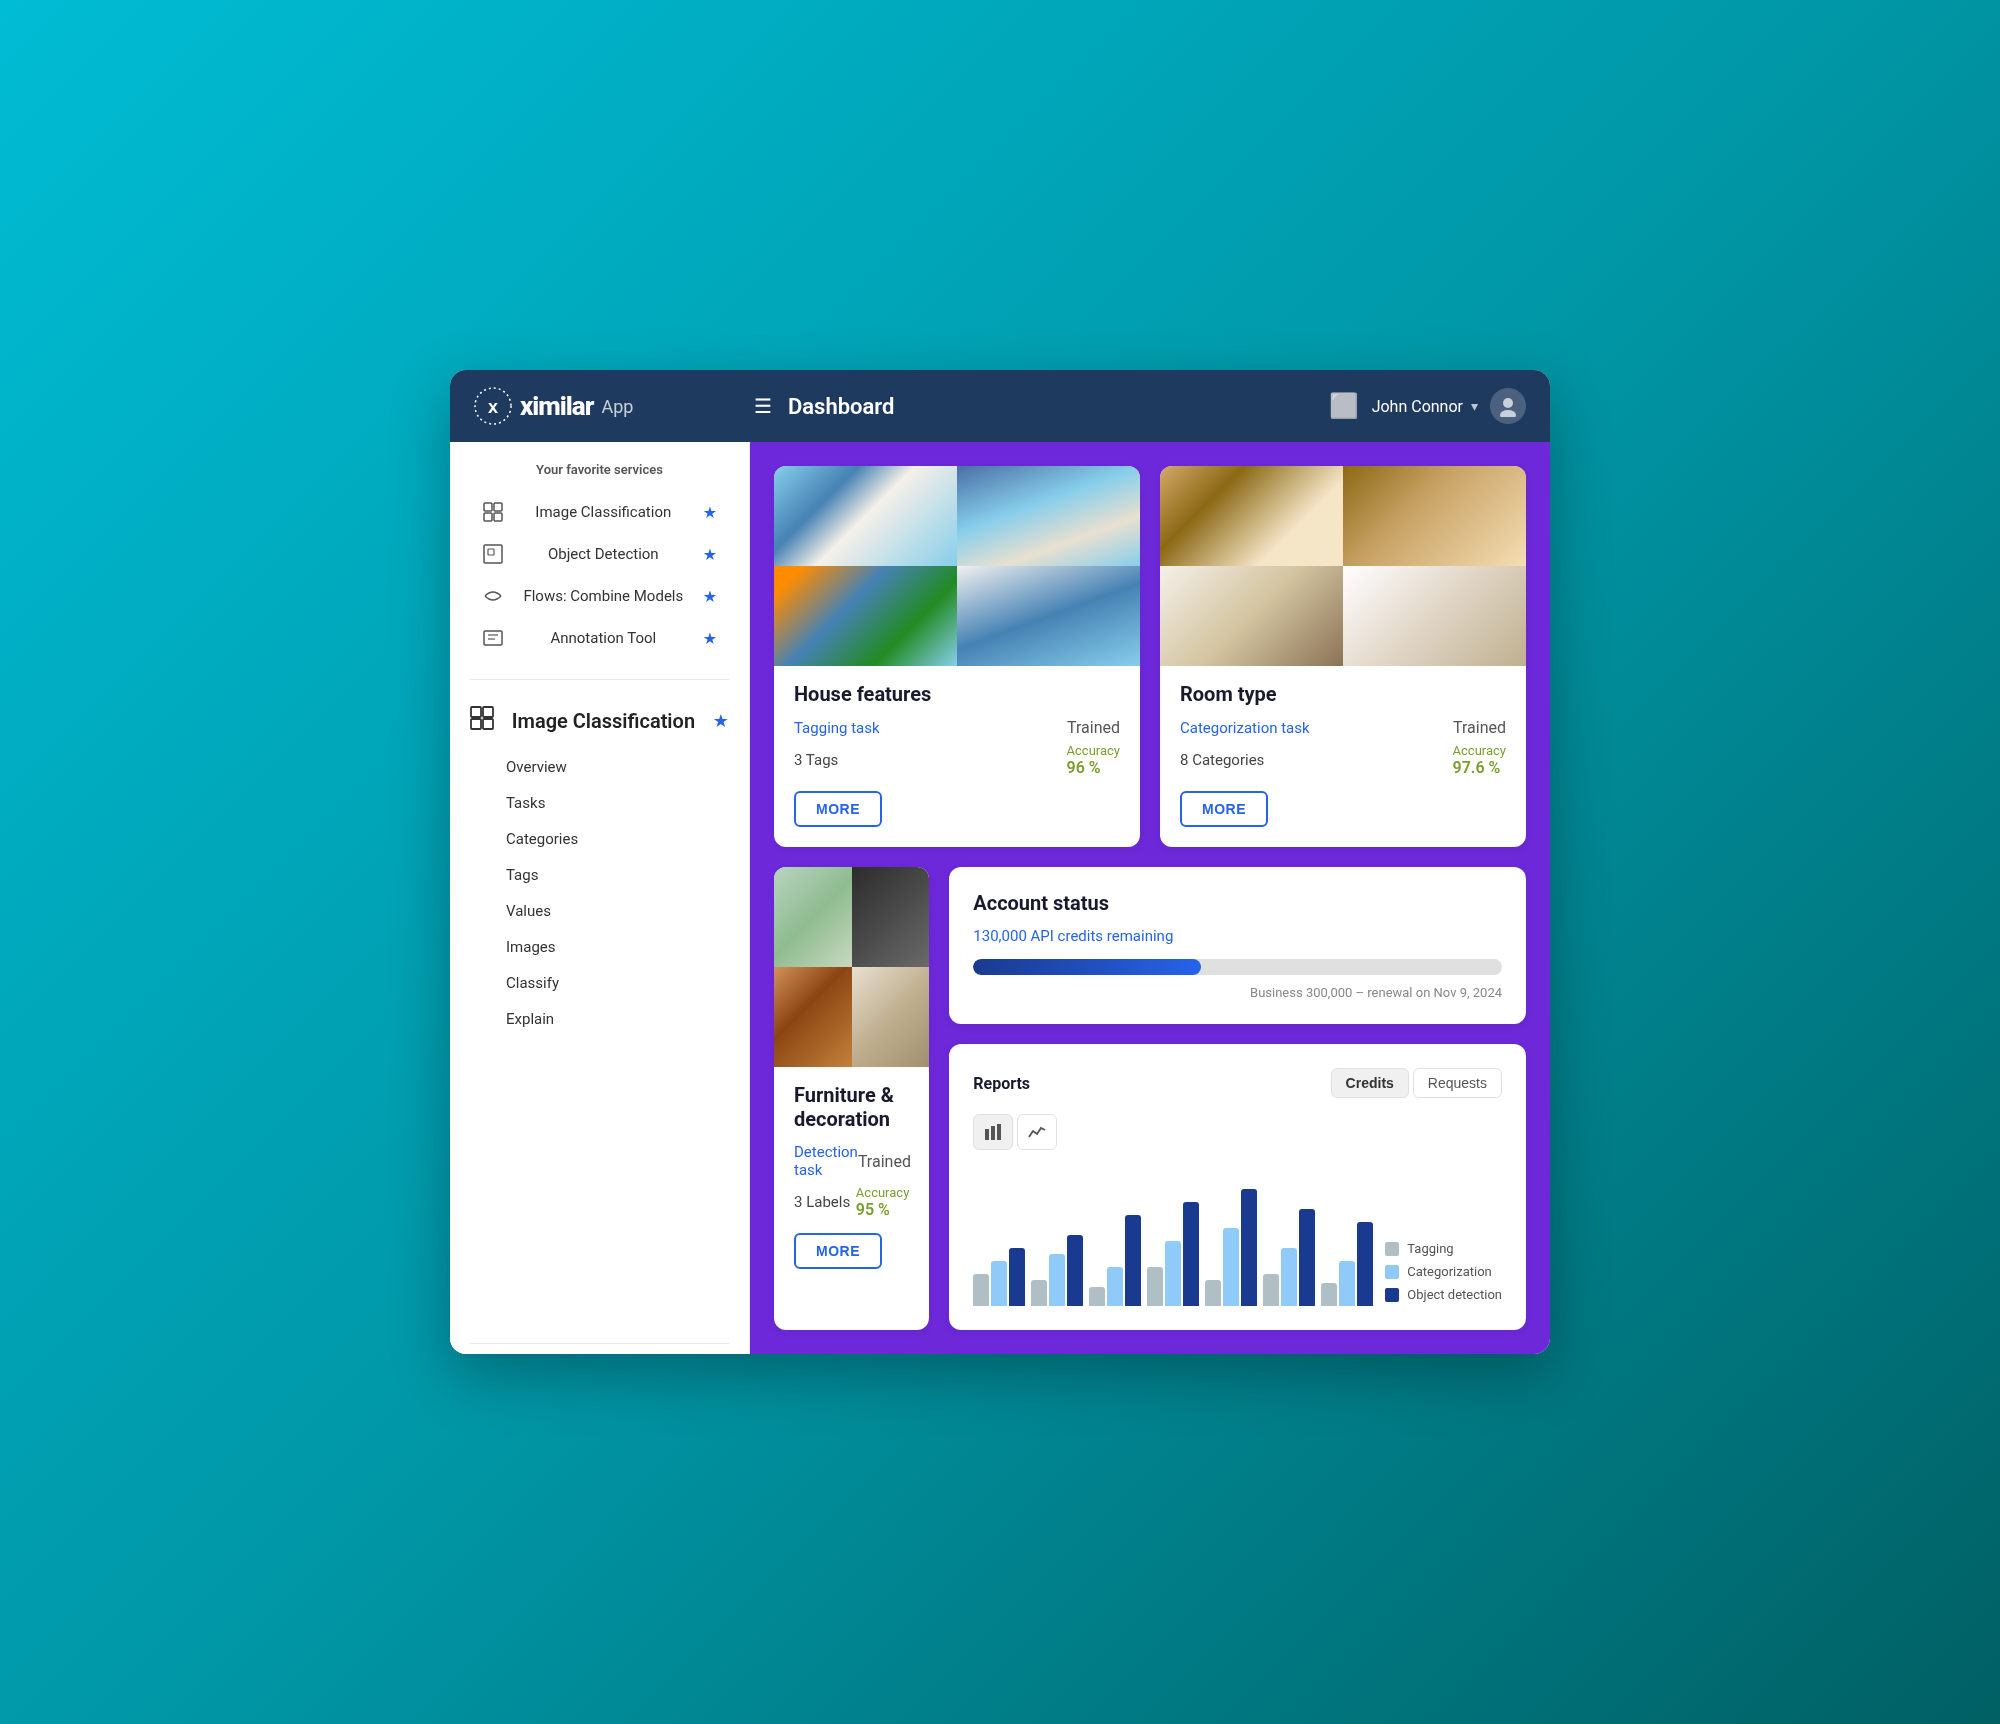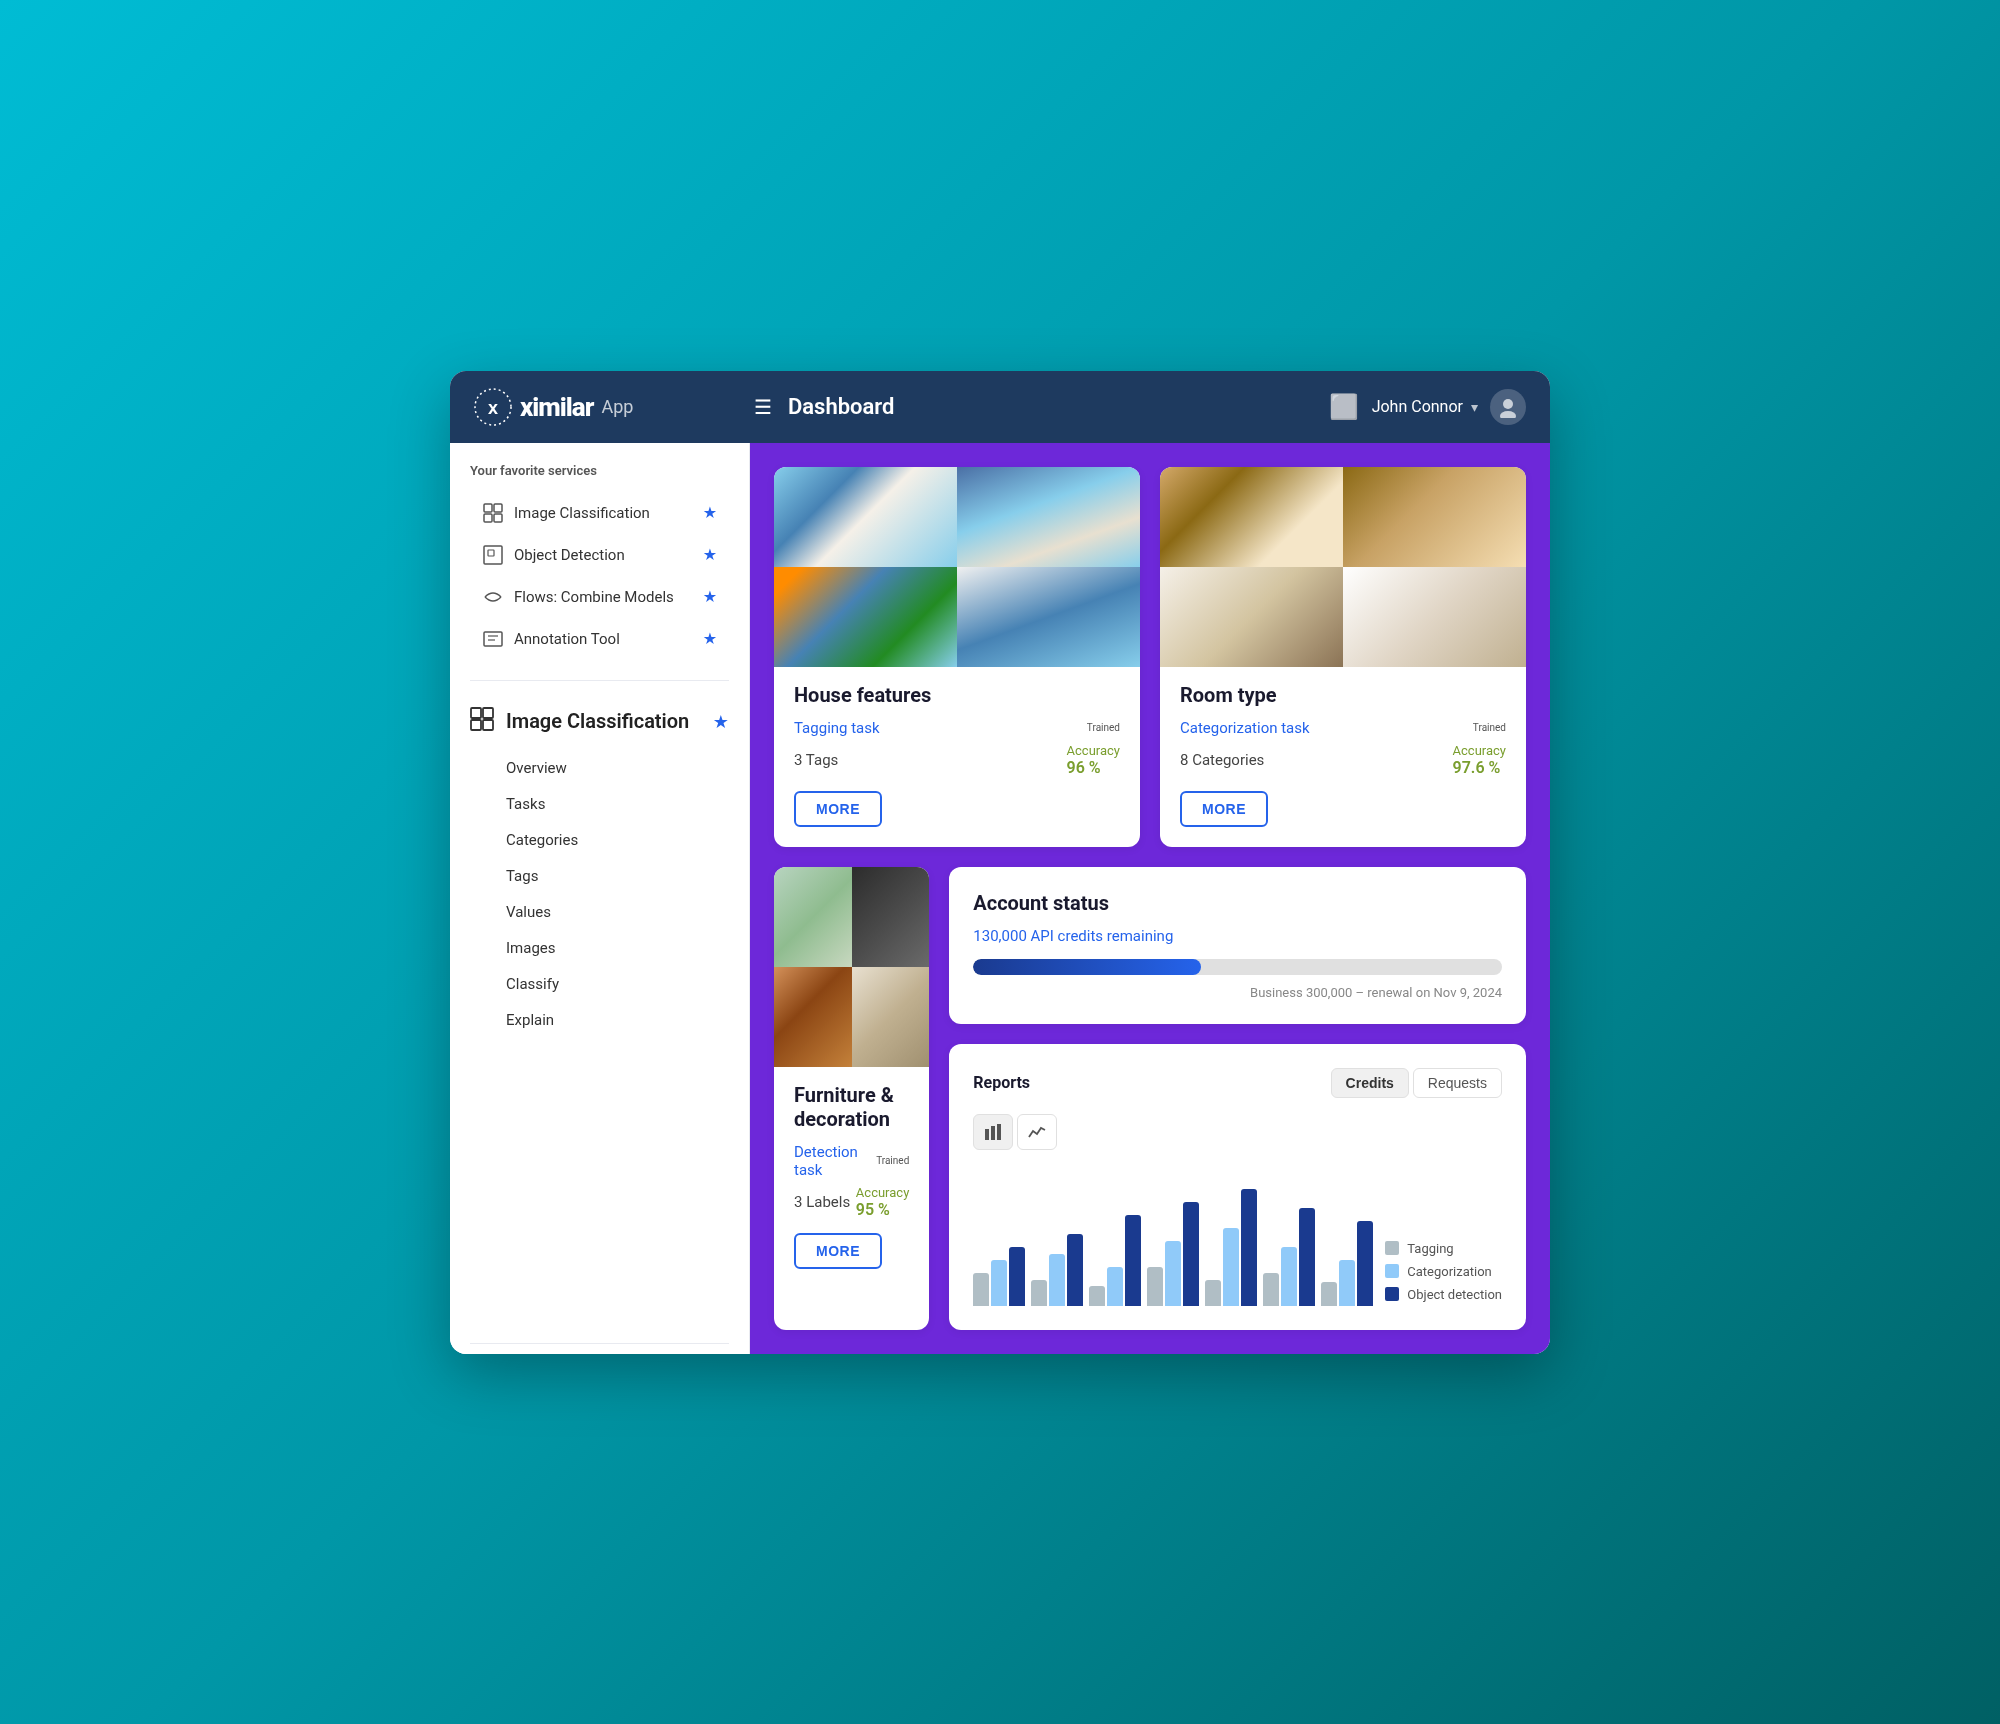--- a/index.html
+++ b/index.html
@@ -84,20 +84,21 @@
       flex: 1;
     }
     
     .sidebar {
       width: 300px;
       background: white;
       display: flex;
       flex-direction: column;
       border-right: 1px solid #e8eaf0;
       min-height: 850px;
+      text-align: center;
     }
     .sidebar-favorites {
       padding: 20px 20px 10px;
     }
     .sidebar-section-title {
       font-size: 13px;
       font-weight: 600;
       color: #555;
       margin-bottom: 14px;
       text-transform: none;
@@ -242,21 +243,21 @@
       margin-bottom: 6px;
     }
     .card-task-link {
       color: #2563eb;
       font-size: 15px;
       cursor: pointer;
       text-decoration: none;
     }
     .card-status {
       color: #555;
-      font-size: 10px;
+      font-size: 16px;
     }
     .card-detail-row {
       display: flex;
       justify-content: space-between;
       align-items: center;
       margin-bottom: 14px;
     }
     .card-count {
       font-size: 15px;
       color: #444;

